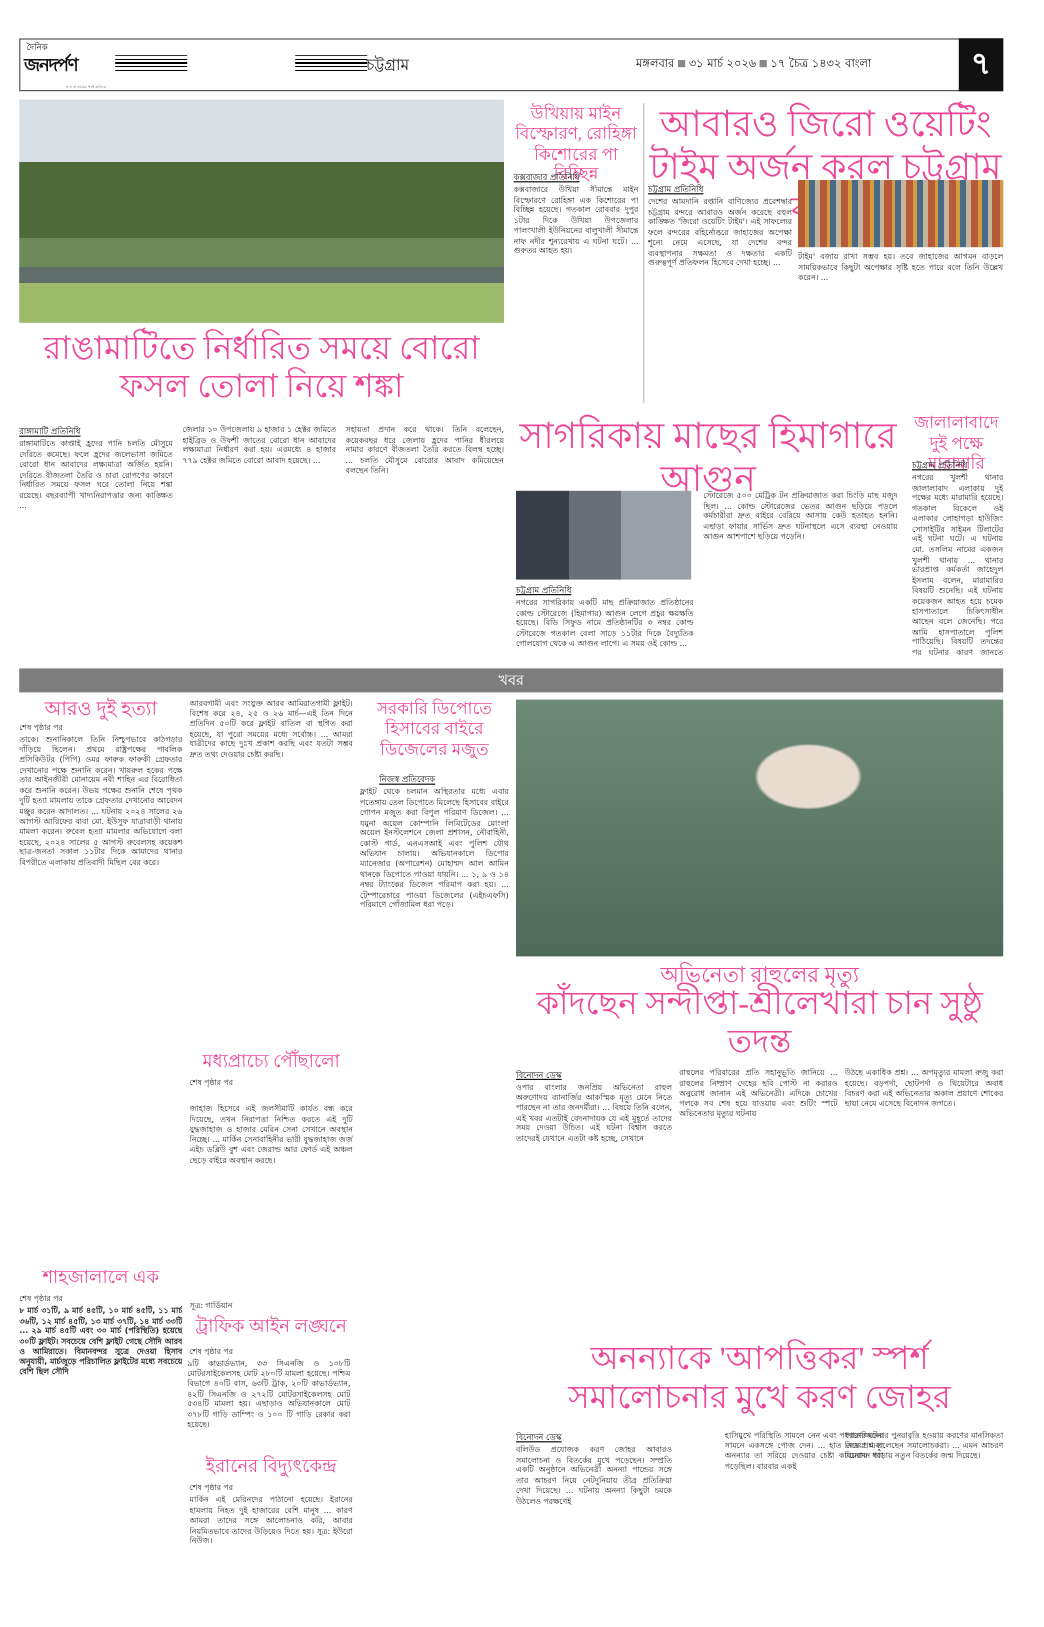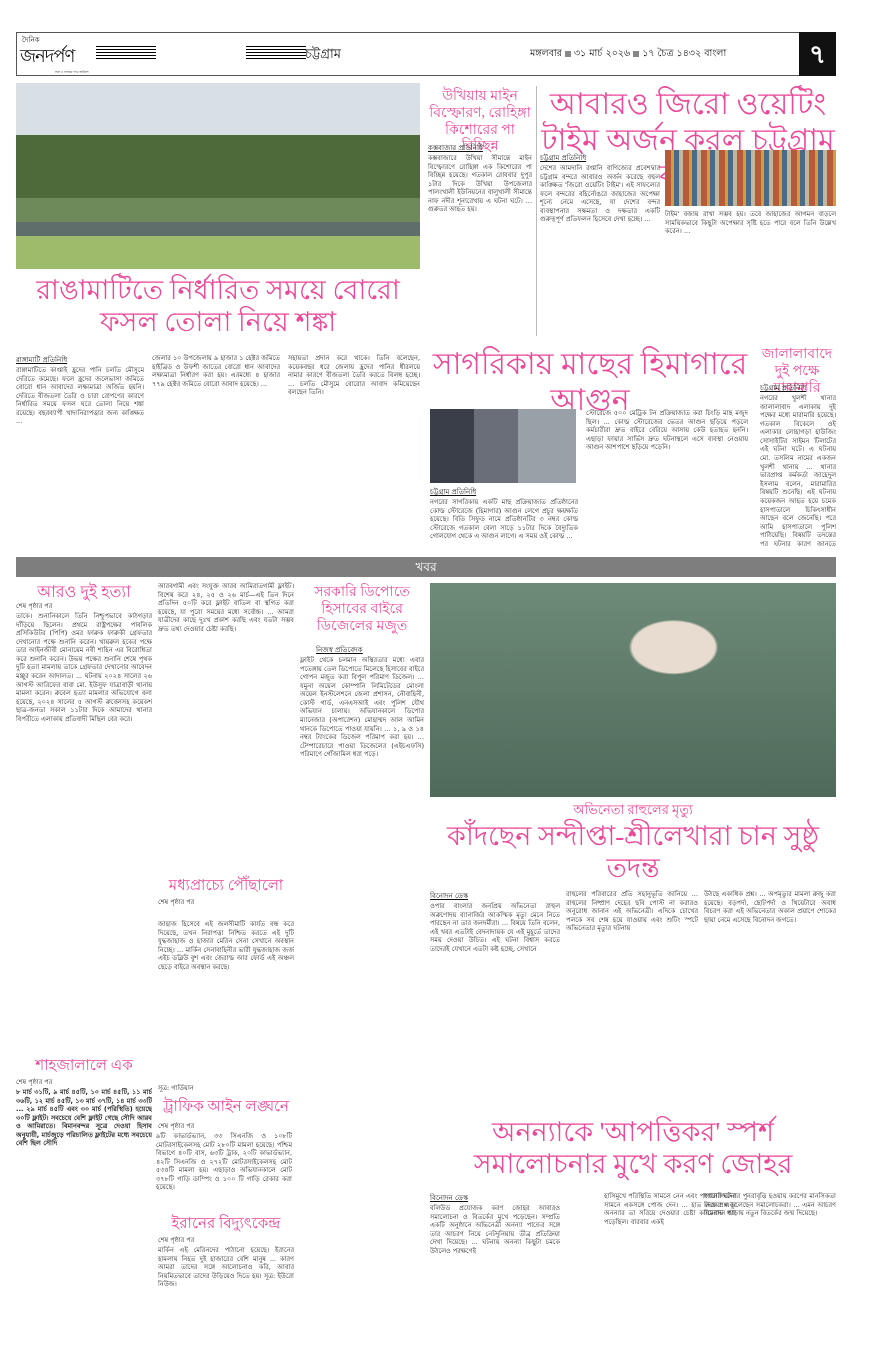--- a/index.html
+++ b/index.html
@@ -2,21 +2,21 @@
 <html><head>
 <meta charset="utf-8">
 <style>
   * { box-sizing: border-box; margin: 0; padding: 0; }
   html, body { width: 870px; height: 1356px; background: #fff; overflow: hidden; }
   body { font-family: "DejaVu Sans", sans-serif; color: #111; position: relative; }
   .abs { position: absolute; }
   
   .masthead { left: 16px; top: 32px; width: 820px; height: 44px; border: 1px solid #555; background: #fff; }
   .logo-small { left: 22px; top: 34px; font-size: 7px; }
-  .logo { left: 20px; top: 42px; font-size: 18px; font-weight: normal; letter-spacing: -1px; }
+  .logo { left: 20px; top: 42px; font-size: 15px; font-weight: bold; letter-spacing: -1px; }
   .logo-tag { left: 55px; top: 70px; font-size: 3px; color: #444; }
   .rules { height: 14px; width: 60px; top: 46px; background: repeating-linear-gradient(#000 0 1px, transparent 1px 3px); }
   .section-name { left: 305px; top: 44px; font-size: 13px; }
   .dateline { left: 530px; top: 46px; font-size: 9.5px; }
   .sq { display: inline-block; width: 6px; height: 6px; background: #888; margin: 0 3px; vertical-align: middle; }
   .page-no { left: 799px; top: 32px; width: 37px; height: 44px; background: #111; color: #fff; font-size: 26px; font-weight: bold; text-align: center; line-height: 44px; }
   
   .photo { background: #8a9a7a; overflow: hidden; }
   .photo-river { left: 16px; top: 83px; width: 404px; height: 186px;
     background: linear-gradient(#d8e0e6 0 28%, #4e6a3a 28% 62%, #6f8a5a 62% 75%, #5f6e6a 75% 82%, #9dbb6a 82% 100%); }
@@ -28,21 +28,21 @@
     background: radial-gradient(ellipse at 60% 30%, #e8dcd0 0 12%, transparent 13%), linear-gradient(#6e8a78, #4f6a5a); }
   
   .hl { font-family: Liberation Serif, serif; text-align: center; line-height: 1.2; color: #ec4899; }
   .h-big { font-size: 27px; }
   .h-med { font-size: 30px; }
   .h-sm  { font-size: 14px; }
   .byline { font-size: 7px; text-decoration: underline; }
   .body-text { font-size: 6.5px; line-height: 1.32; text-align: justify; color: #222; overflow: hidden; }
   .section-bar { left: 16px; top: 557px; width: 820px; height: 20px; background: #7e7e7e; color: #fff; text-align: center; font-size: 12px; line-height: 20px; }
   .rule-v { width: 1px; background: #bbb; }
-  .kicker { font-size: 13px; }
+  .kicker { font-size: 18px; }
 </style>
 </head>
 <body>
 
 <div class="abs masthead"></div>
 <div class="abs logo-small">দৈনিক</div>
 <div class="abs logo">জনদর্পণ</div>
 <div class="abs logo-tag">সত্য ও ন্যায়ের পথে অবিচল</div>
 <div class="abs rules" style="left:96px;"></div>
 <div class="abs section-name">চট্টগ্রাম</div>

